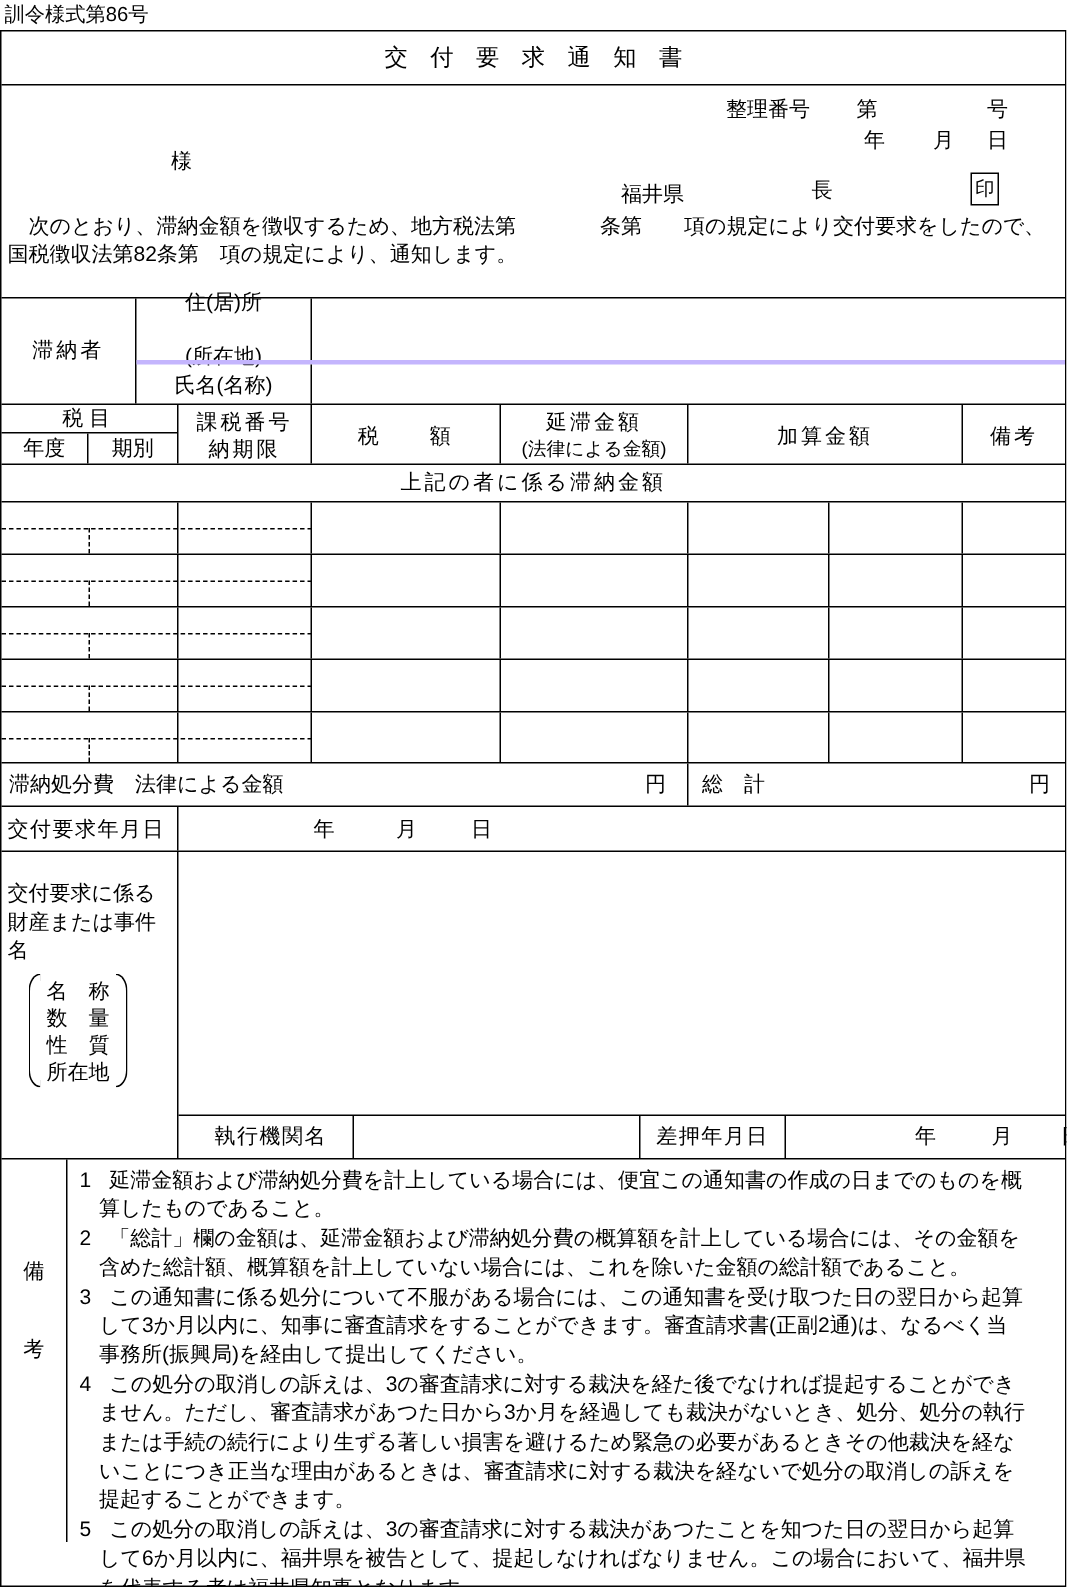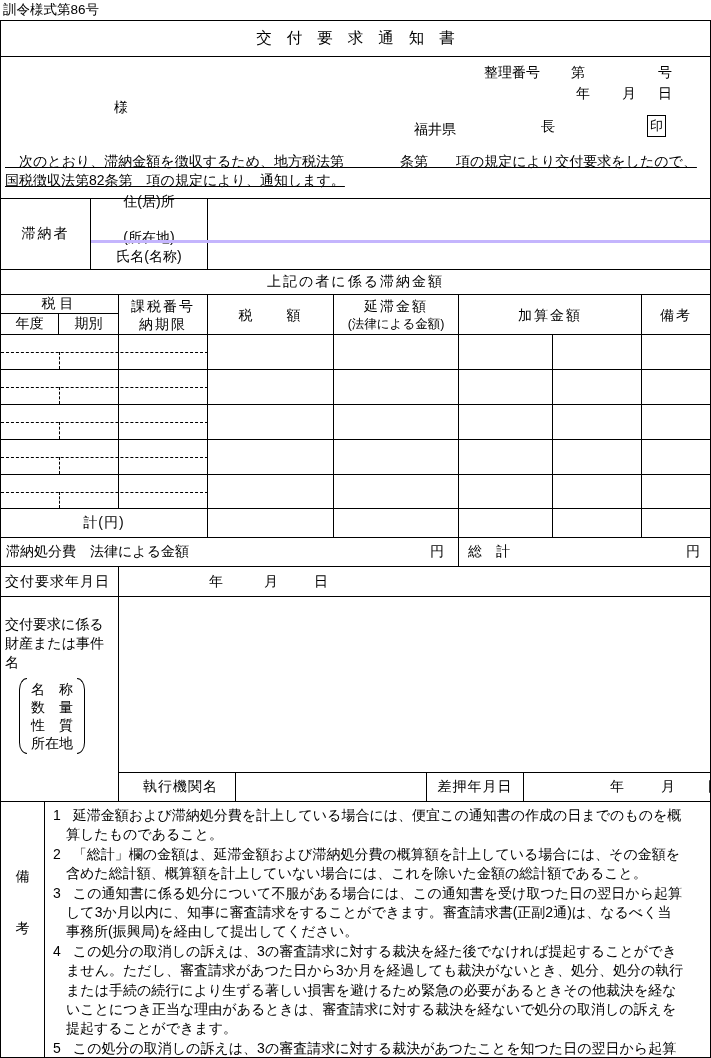--- a/index.html
+++ b/index.html
@@ -14,21 +14,21 @@
   .sec.first { border-top:none; }
   .abs { position:absolute; white-space:nowrap; }
 
   
   .title-row { height:35px; display:flex; align-items:center; justify-content:center; }
   .title-text { font-size:15.5px; letter-spacing:15px; text-indent:15px; }
 
   
   .info { height:142px; }
   .seal-box { border:1px solid #000; padding:1px 2px; font-size:13px; }
-  .intro { position:absolute; left:4px; top:95px; width:704px; line-height:19px; white-space:normal;text-decoration:underline; }
+  .intro { position:absolute; left:4px; top:84px; width:704px; line-height:19px; white-space:normal; }
 
   
   .taino { height:71px; display:flex; }
   .taino-label { width:90px; border-right:1px solid #000; display:flex;
                  align-items:center; justify-content:center; letter-spacing:2px; }
   .taino-right { flex:1; display:flex; flex-direction:column; }
   .taino-row1 { height:41px; display:flex; }
   .taino-row2 { flex:1; border-top:3px solid #c4b5fd; display:flex; }
   .sub-label { width:117px; border-right:1px solid #000; display:flex; flex-direction:column;
                align-items:center; justify-content:center; line-height:17px;gap:19px; }
@@ -139,22 +139,20 @@
           </div>
           <div class="fill"></div>
         </div>
         <div class="taino-row2">
           <div class="sub-label">氏名(名称)</div>
           <div class="fill"></div>
         </div>
       </div>
     </div>
 
-    <div class="sec banner">上記の者に係る滞納金額</div>
-
     <div class="sec thead">
       <div class="th-zeimoku">
         <div class="th-zeimoku-top">税目</div>
         <div class="th-zeimoku-bot">
           <div class="th-nendo">年度</div>
           <div class="th-kibetsu">期別</div>
         </div>
       </div>
       <div class="th" style="width:89px;">
         <span>課税番号</span>
@@ -162,20 +160,22 @@
       </div>
       <div class="th" style="width:126px;">税　　額</div>
       <div class="th" style="width:125px;">
         <span>延滞金額</span>
         <span class="small-line">(法律による金額)</span>
       </div>
       <div class="th" style="width:183px;">加算金額</div>
       <div class="th last">備考</div>
     </div>
 
+    <div class="sec banner">上記の者に係る滞納金額</div>
+
     <div class="sec trow">
       <div class="td c1"></div>
         <div class="td c2"></div>
         <div class="td c3"></div>
         <div class="td c4"></div>
         <div class="td c5"></div>
         <div class="td c6"></div>
         <div class="td c7"></div>
       <i class="dash-h"></i>
         <i class="dash-v"></i>
@@ -218,28 +218,20 @@
         <div class="td c2"></div>
         <div class="td c3"></div>
         <div class="td c4"></div>
         <div class="td c5"></div>
         <div class="td c6"></div>
         <div class="td c7"></div>
       <i class="dash-h"></i>
         <i class="dash-v"></i>
     </div>
 
-    <div class="sec total-row">
-      <div class="total-label">計(円)</div>
-      <div class="td c3"></div>
-      <div class="td c4"></div>
-      <div class="td c5"></div>
-      <div class="td c6"></div>
-      <div class="td c7"></div>
-    </div>
 
     <div class="sec fees">
       <div class="fees-cell fees-left">
         <span>滞納処分費　法律による金額</span>
         <span>円</span>
       </div>
       <div class="fees-cell fees-right">
         <span>総　計</span>
         <span>円</span>
       </div>

